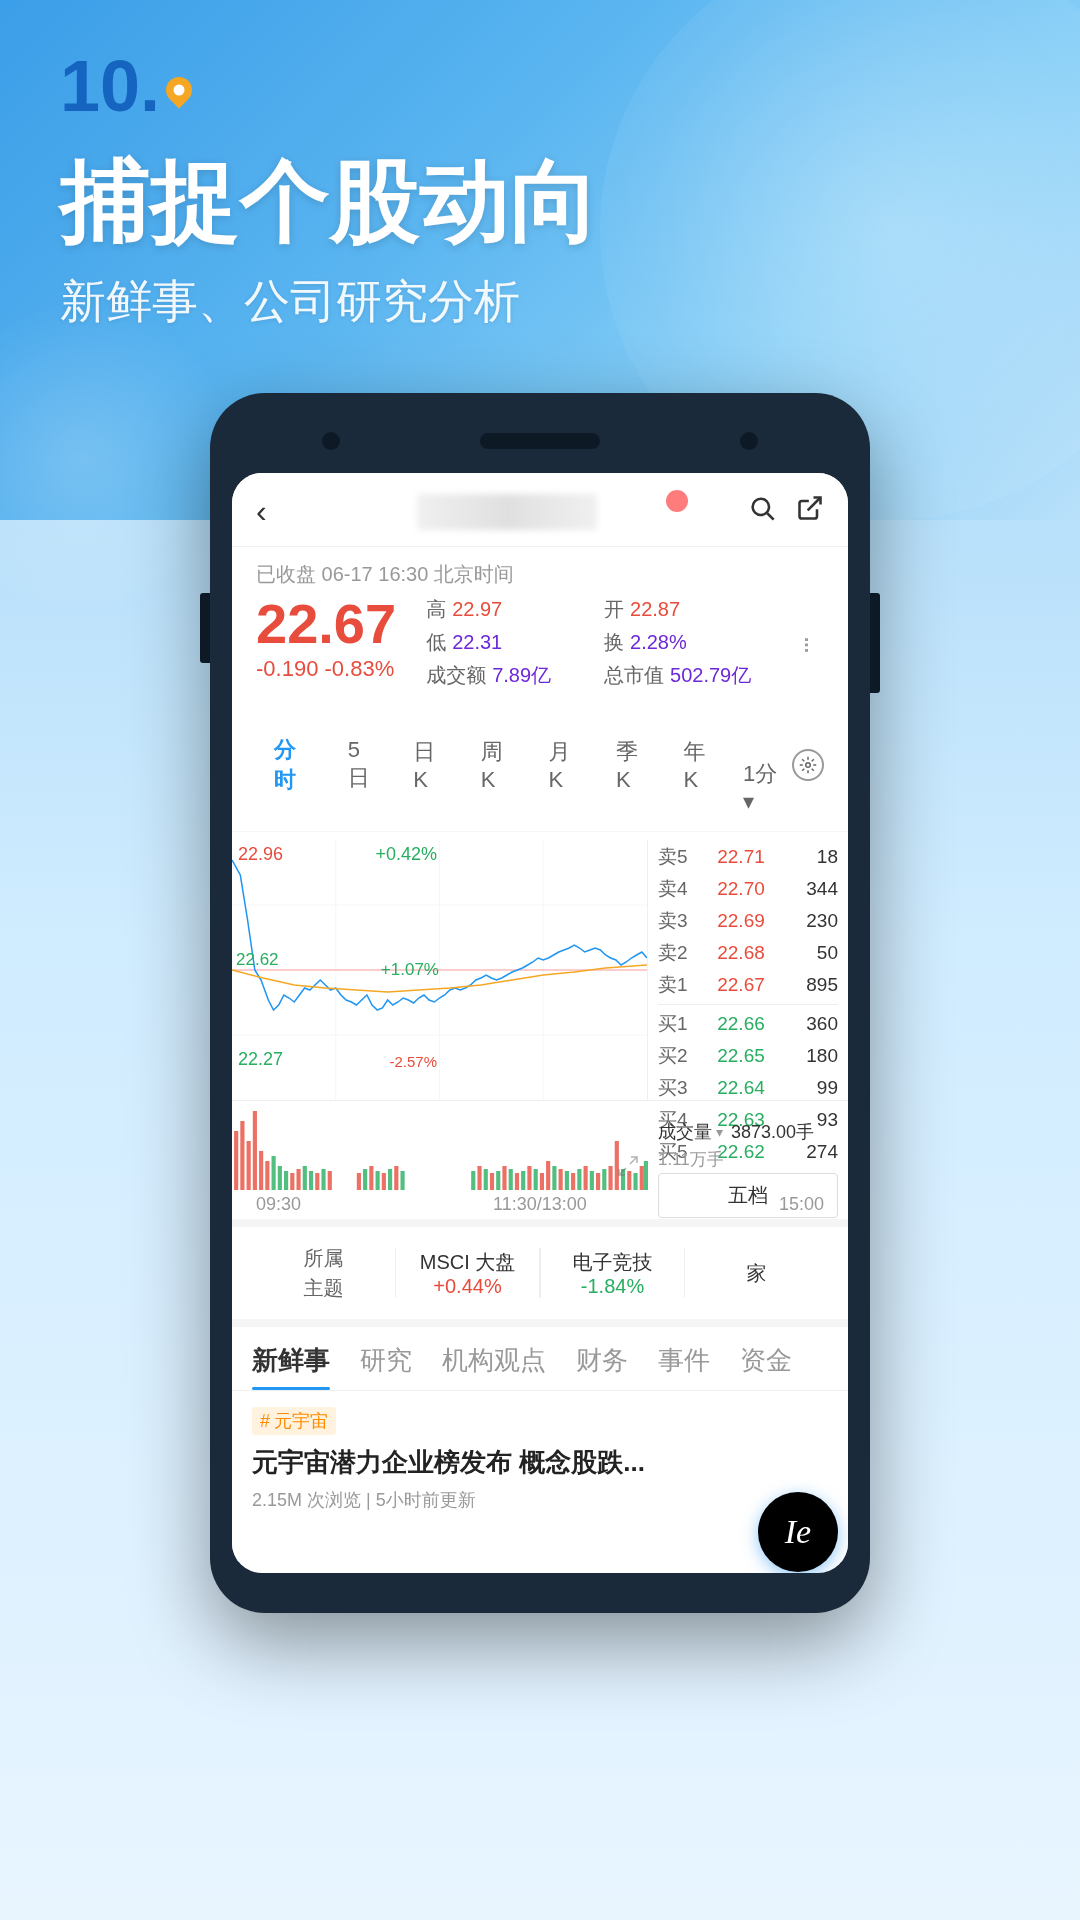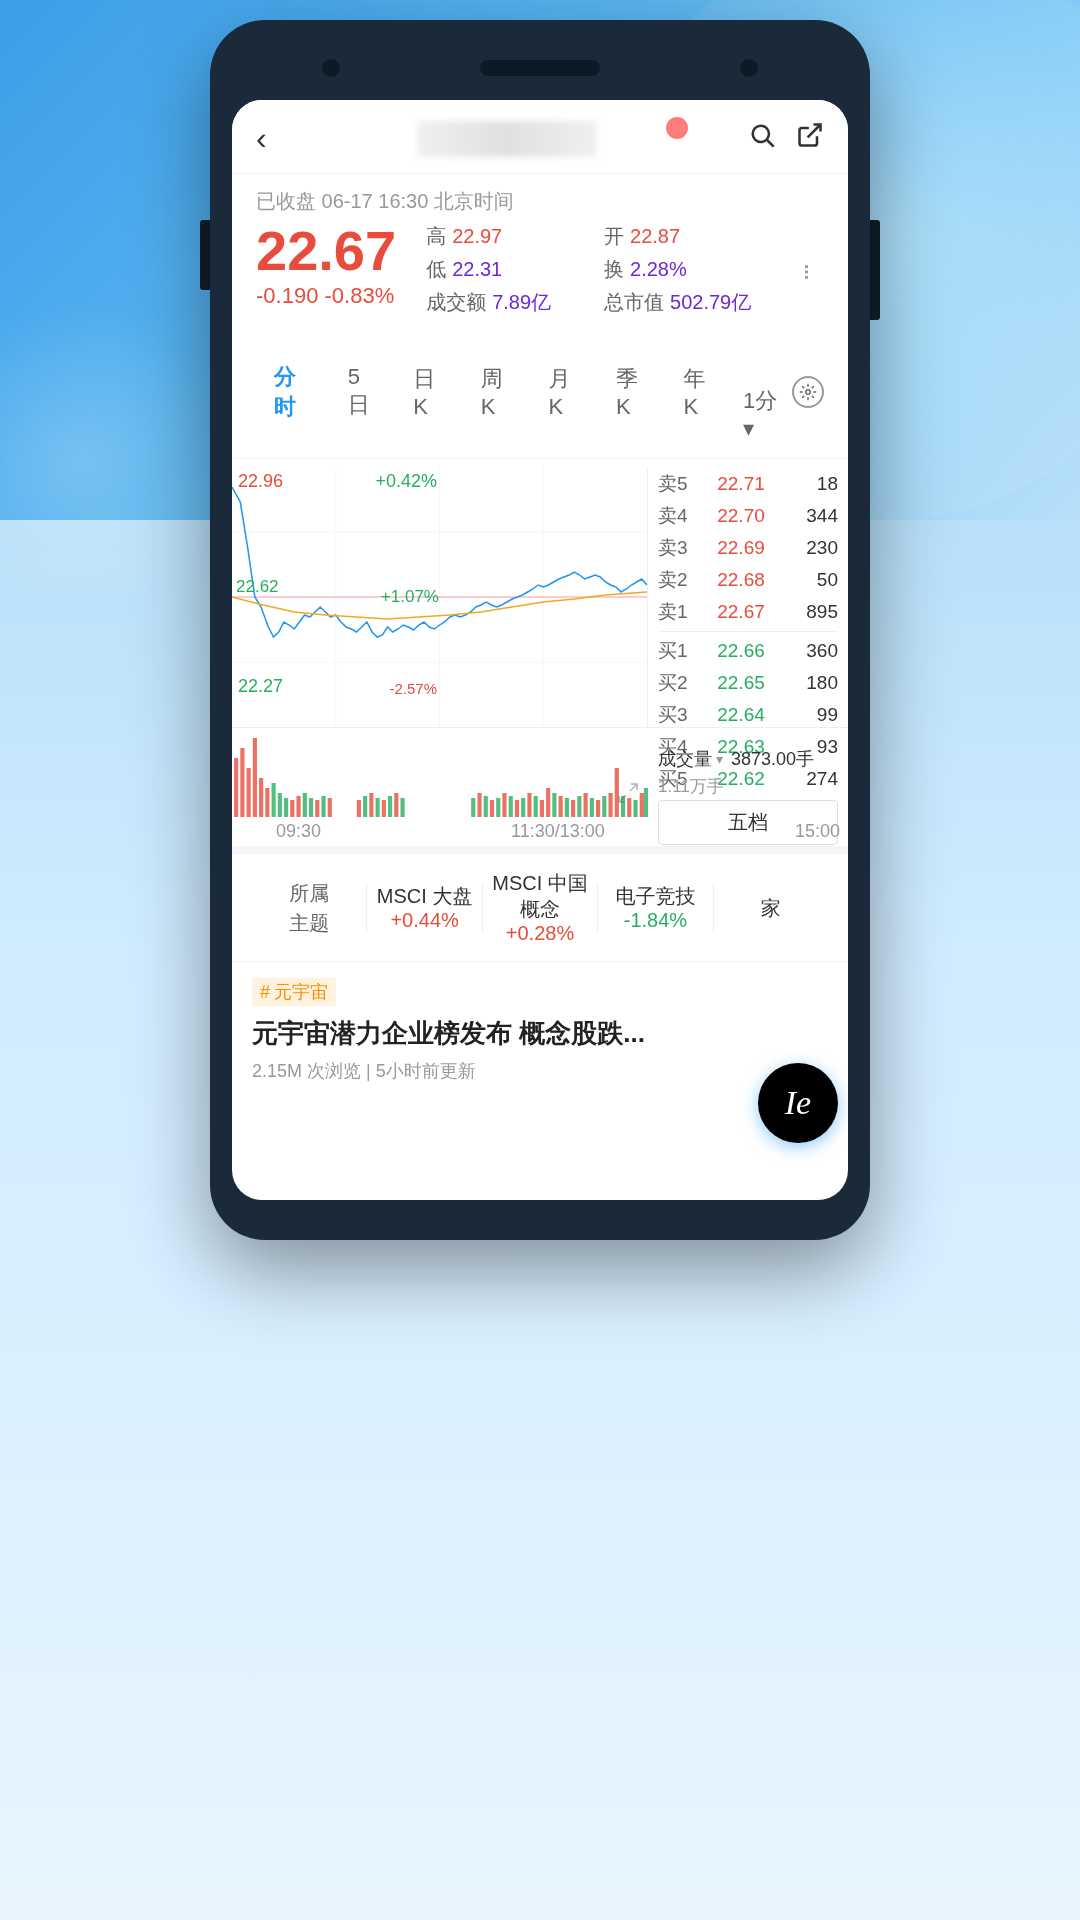--- a/index.html
+++ b/index.html
@@ -439,25 +439,24 @@
       align-items: center;
       gap: 8px;
       font-size: 18px;
       color: #333;
     }
 
     
     .time-axis {
       display: flex;
       justify-content: space-between;
-      padding: 4px 8px;
+      padding: 4px 24px;
       font-size: 18px;
       color: #999;
       background: white;
-      margin-left: 36px;
     }
 
     
     .category-section {
       background: white;
       border-top: 8px solid #f5f5f5;
       padding: 16px 20px;
     }
 
     .category-row {
@@ -605,20 +604,34 @@
 <body>
 
 <div style="position:relative; width:1080px; min-height:1920px; overflow:hidden;">
 
   <div style="position:absolute; top:0; left:0; width:100%; height:520px; background:linear-gradient(135deg,#3b9ee8 0%,#5ab5f0 40%,#85cef7 70%,#b8e0fa 100%); z-index:0;"></div>
   <div style="position:absolute; top:520px; left:0; width:100%; height:1400px; background:linear-gradient(180deg,#b8e0fa 0%,#d0ecff 30%,#e8f5ff 100%); z-index:0;"></div>
 
   <div style="position:absolute; top:-60px; right:-100px; width:580px; height:580px; background:radial-gradient(circle,rgba(255,255,255,0.3) 0%,rgba(255,255,255,0.08) 60%,transparent 100%); border-radius:50%; z-index:1;"></div>
   <div style="position:absolute; top:300px; left:-80px; width:320px; height:320px; background:radial-gradient(circle,rgba(255,255,255,0.2) 0%,transparent 70%); border-radius:50%; z-index:1;"></div>
 
+  <div class="top-banner" style="position:relative;z-index:2;">
+
+    <div class="app-logo">
+      <span class="logo-number">10</span>
+      <span class="logo-dot">.</span>
+      <div style="position:relative;margin-left:6px;margin-top:8px;">
+        <div style="width:26px;height:26px;background:#f5a623;border-radius:50% 50% 50% 0;transform:rotate(-45deg);"></div>
+        <div style="position:absolute;top:50%;left:50%;transform:translate(-50%,-50%);width:11px;height:11px;background:white;border-radius:50%;"></div>
+      </div>
+    </div>
+
+    <div class="headline">捕捉个股动向</div>
+    <div class="subheadline">新鲜事、公司研究分析</div>
+  </div>
 
   <div class="phone-container" style="position:relative;z-index:3;">
     <div class="phone-frame">
 
       <div class="phone-button-left"></div>
       <div class="phone-button-right"></div>
 
       <div class="phone-notch-area">
         <div class="phone-camera-left"></div>
         <div class="phone-speaker"></div>
@@ -888,36 +901,40 @@
           <div class="category-row">
             <div class="category-item">
               <div class="category-name" style="font-size:20px;color:#666;line-height:1.5;">所属<br>主题</div>
             </div>
             <div class="category-separator"></div>
             <div class="category-item">
               <div class="category-name">MSCI 大盘</div>
               <div class="category-change-up">+0.44%</div>
             </div>
             <div class="category-separator"></div>
-            <div class="category-item">
-              <div class="category-name">MSCI 中国概念</div>
-              <div class="category-change-up">+0.28%</div>
-            </div>
             <div class="category-separator"></div>
             <div class="category-item">
               <div class="category-name">电子竞技</div>
               <div class="category-change-down">-1.84%</div>
             </div>
             <div class="category-separator"></div>
             <div class="category-item">
               <div class="category-name">家</div>
             </div>
           </div>
         </div>
 
+        <div class="news-tabs">
+          <div class="news-tab active">新鲜事</div>
+          <div class="news-tab">研究</div>
+          <div class="news-tab">机构观点</div>
+          <div class="news-tab">财务</div>
+          <div class="news-tab">事件</div>
+          <div class="news-tab">资金</div>
+        </div>
 
         <div class="news-item" style="position:relative;padding-bottom:50px;">
           <div class="news-tag">
             <span class="news-tag-icon">#</span>
             <span>元宇宙</span>
           </div>
           <div class="news-title">元宇宙潜力企业榜发布 概念股跌...</div>
           <div class="news-meta">2.15M 次浏览 | 5小时前更新</div>
 
           

